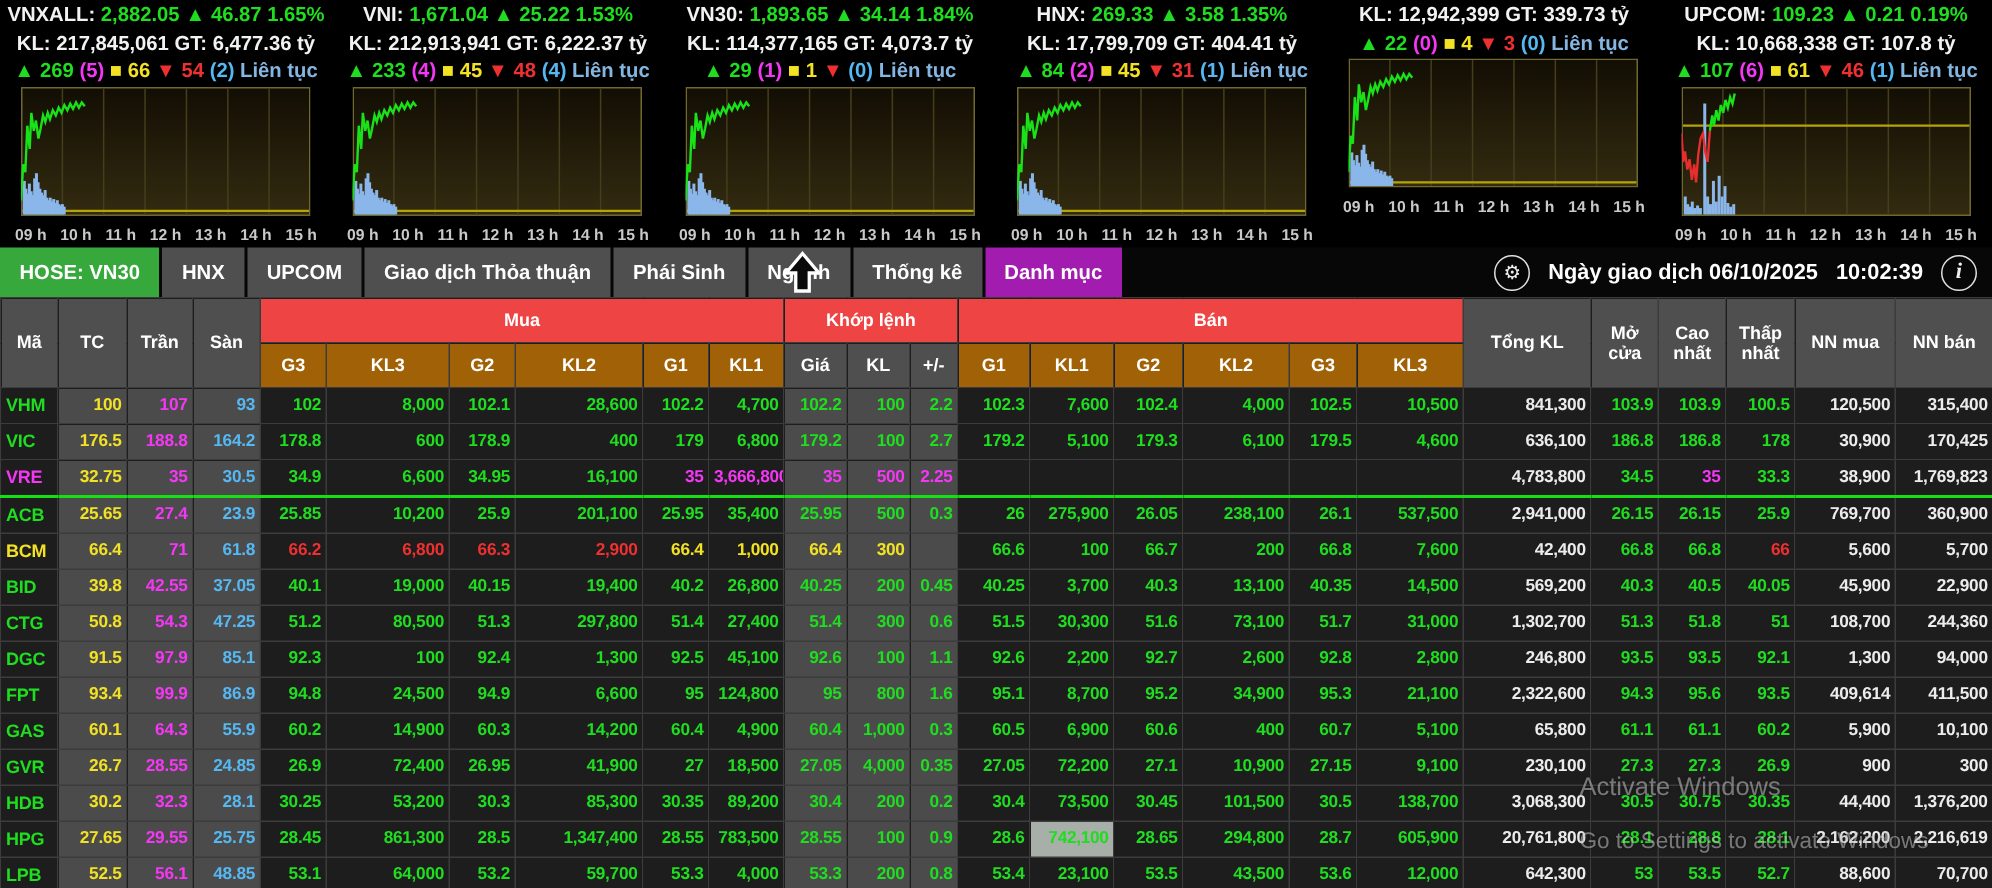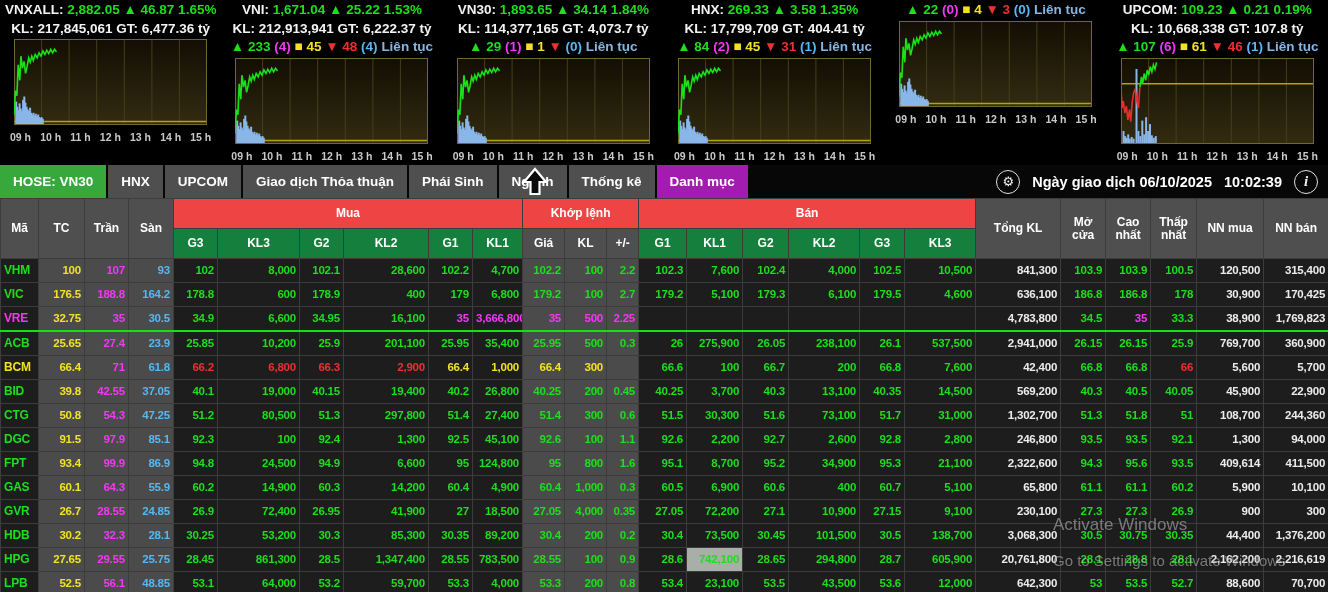--- a/index.html
+++ b/index.html
@@ -26,39 +26,40 @@
   .info-i{font-style:italic;font-weight:bold;font-family:"Liberation Serif",serif;font-size:15px;}
   .date-text,.time-text{color:#fff;font-weight:bold;font-size:14.5px;white-space:nowrap;}
   .cursor-arrow{position:absolute;left:521px;top:2px;}
   
   table{border-collapse:collapse;table-layout:fixed;width:1328px;}
   th,td{border:1px solid #3c3c3c;padding:0 3px;overflow:hidden;white-space:nowrap;}
   thead th{color:#fff;font-weight:bold;font-size:12px;text-align:center;height:29px;
        white-space:normal;line-height:13px;}
   th.gray{background:#4f4f4f;}
   th.grp{background:#ef4444;}
-  th.sub{background:#15803d;}
+  th.sub{background:#a16207;}
   tbody td{background:#1d1d1d;height:23px;line-height:23px;text-align:right;
        font-size:11.5px;font-weight:bold;letter-spacing:-0.2px;}
   tbody td.shade{background:#4b4b4b;}
   tbody td.ma{text-align:left;background:#1d1d1d;font-size:12px;}
   tbody td.hl{background:#a8aea8;}
   tr.sep td{border-bottom:2px solid #14e014;}
   
   .wm{position:absolute;color:rgba(255,255,255,0.42);pointer-events:none;text-shadow:0 0 2px rgba(0,0,0,.4);}
   .wm1{left:1053px;top:515px;font-size:17px;}
   .wm2{left:1053px;top:552px;font-size:15px;}
 </style>
 </head>
 <body>
 
 <div class="indices-row" id="indices">
     <div class="index-panel">
       <div class="idx-line"><span class="c-wt">VNXALL: </span><span class="c-g">2,882.05 ▲ 46.87 1.65%</span></div>
       <div class="idx-line c-wt">KL: 217,845,061 GT: 6,477.36 tỷ</div>
+      <div class="idx-line"><span class="c-g">▲ 269</span> <span class="c-m">(5)</span> <span class="c-y">■ 66</span> <span class="c-r">▼ 54</span> <span class="c-c">(2)</span> <span class="c-s">Liên tục</span></div>
       <div class="chart-wrap"><svg width="193" height="86">
           <defs>
             <linearGradient id="g0" x1="0" y1="0" x2="0" y2="1">
               <stop offset="0" stop-color="#130e04"></stop>
               <stop offset="1" stop-color="#332b10"></stop>
             </linearGradient>
           </defs>
           <rect x="0.5" y="0.5" width="192" height="85" fill="url(#g0)" stroke="#6f6930"></rect>
           <line x1="27.6" y1="1" x2="27.6" y2="85" stroke="#453e1d"></line>
           <line x1="55.1" y1="1" x2="55.1" y2="85" stroke="#453e1d"></line>
@@ -262,20 +263,21 @@
         <span>09 h</span>
         <span>10 h</span>
         <span>11 h</span>
         <span>12 h</span>
         <span>13 h</span>
         <span>14 h</span>
         <span>15 h</span>
       </div>
     </div>
     <div class="index-panel">
+      <div class="idx-line c-wt">KL: 12,942,399 GT: 339.73 tỷ</div>
       <div class="idx-line"><span class="c-g">▲ 22</span> <span class="c-m">(0)</span> <span class="c-y">■ 4</span> <span class="c-r">▼ 3</span> <span class="c-c">(0)</span> <span class="c-s">Liên tục</span></div>
       <div class="chart-wrap"><svg width="193" height="86">
           <defs>
             <linearGradient id="g4" x1="0" y1="0" x2="0" y2="1">
               <stop offset="0" stop-color="#130e04"></stop>
               <stop offset="1" stop-color="#332b10"></stop>
             </linearGradient>
           </defs>
           <rect x="0.5" y="0.5" width="192" height="85" fill="url(#g4)" stroke="#6f6930"></rect>
           <line x1="27.6" y1="1" x2="27.6" y2="85" stroke="#453e1d"></line>

